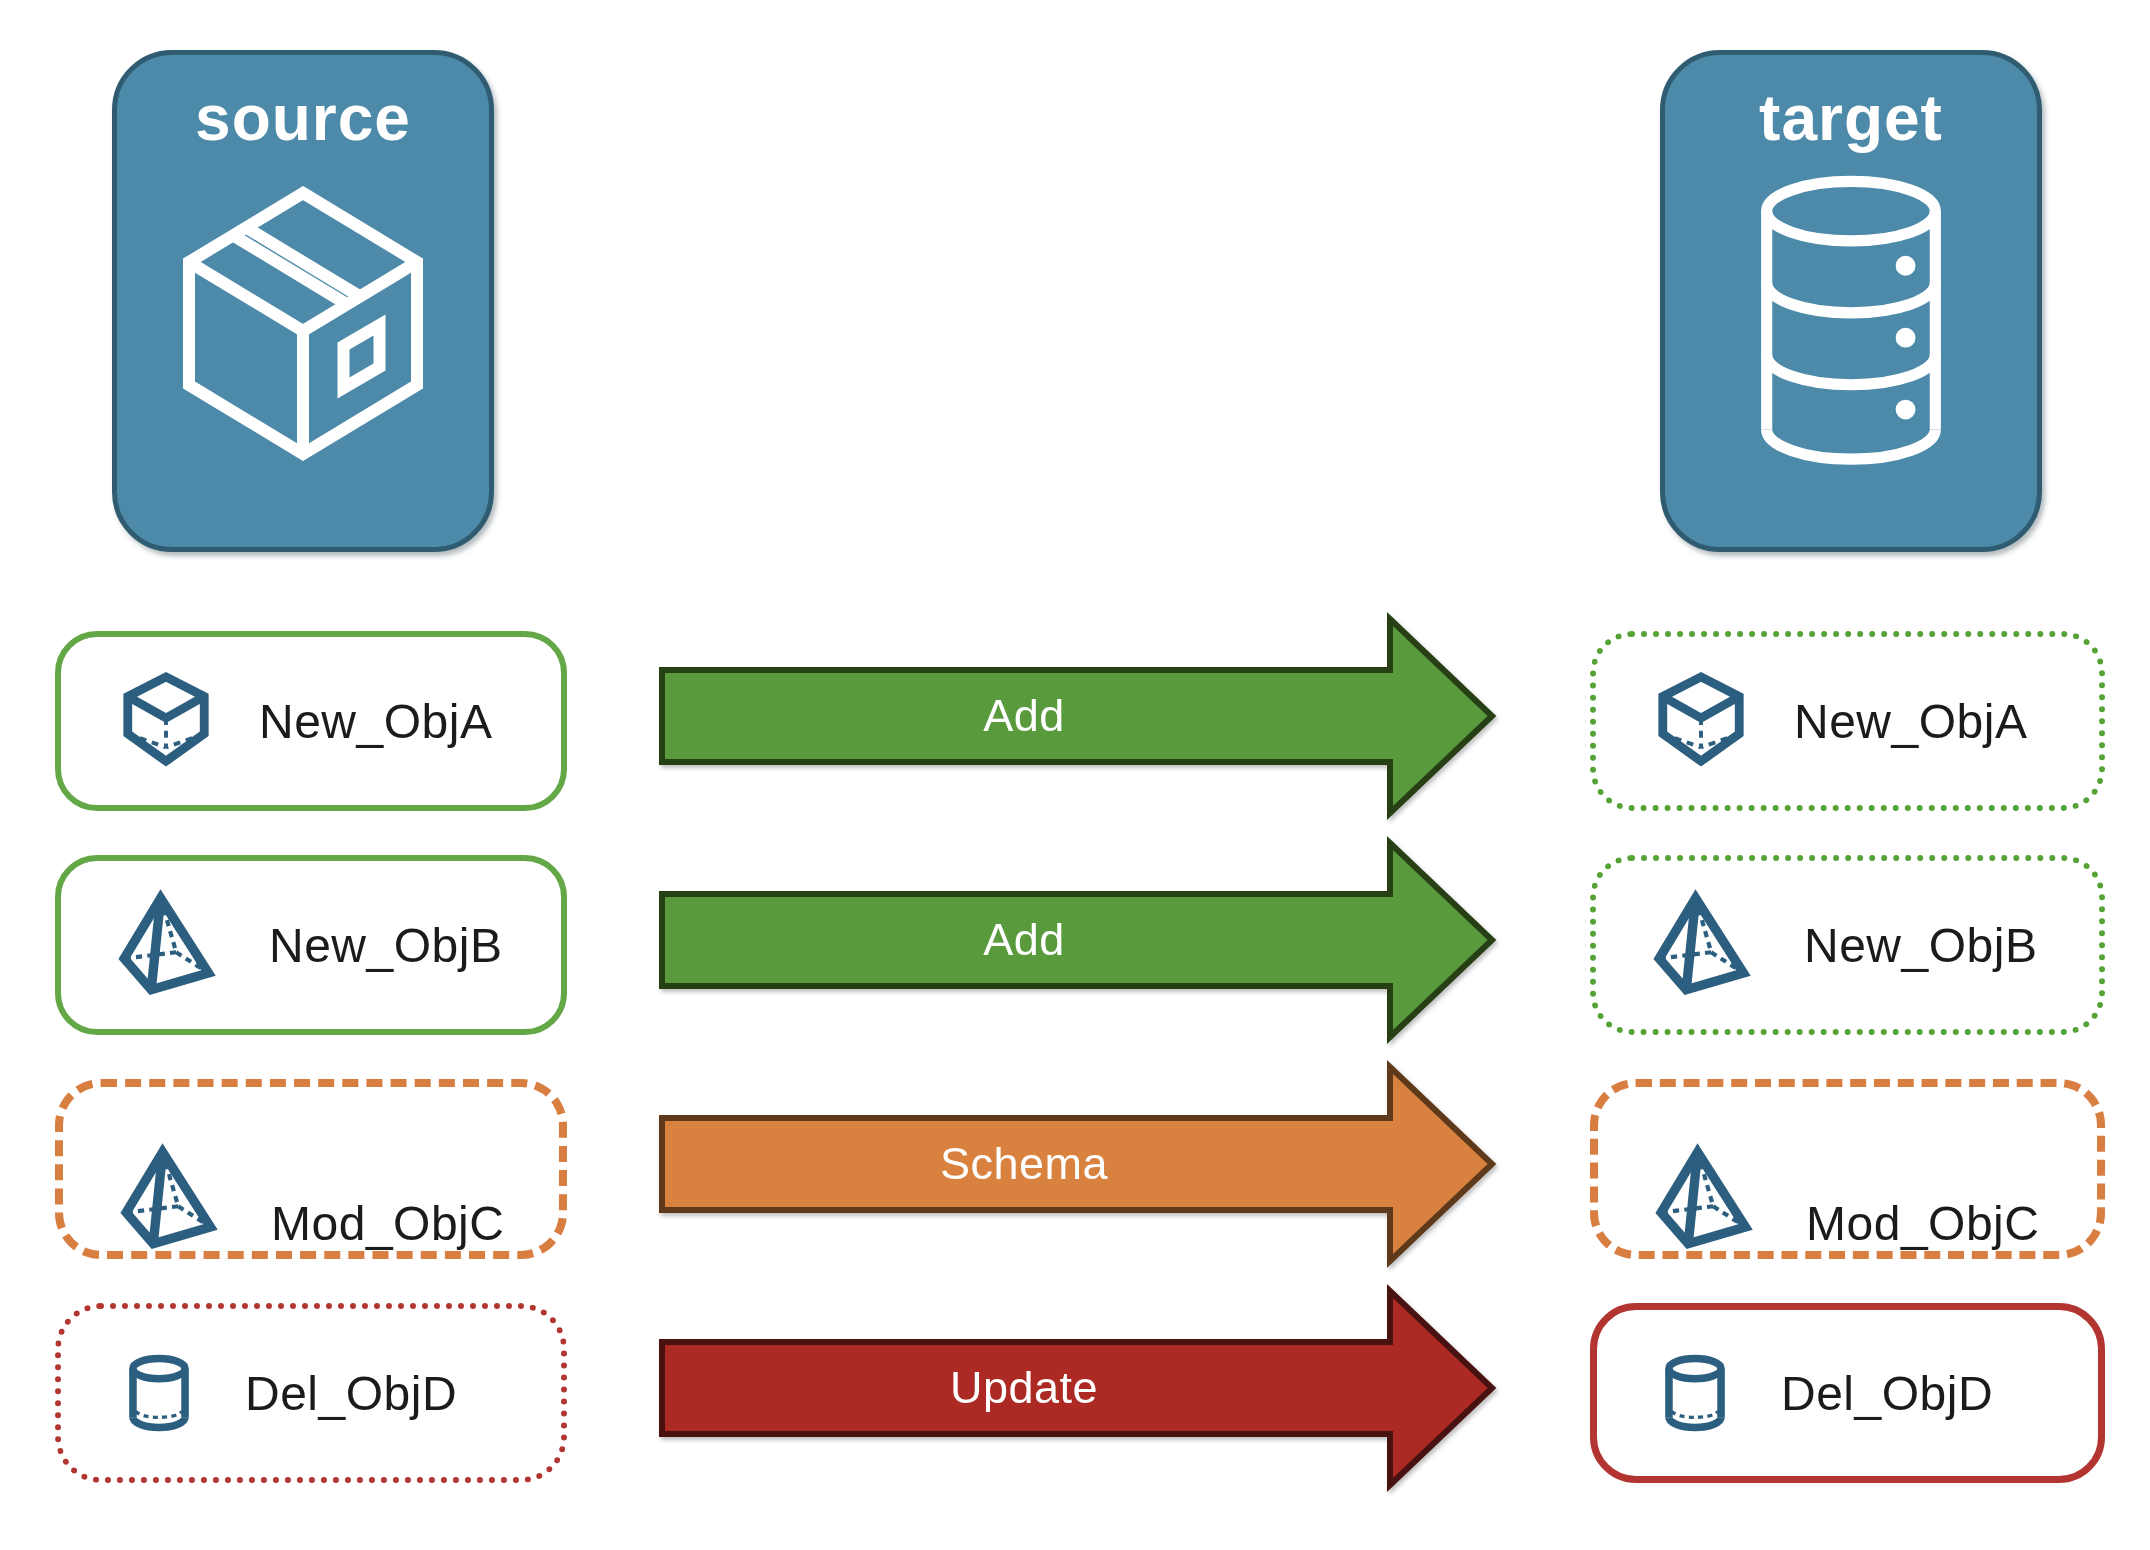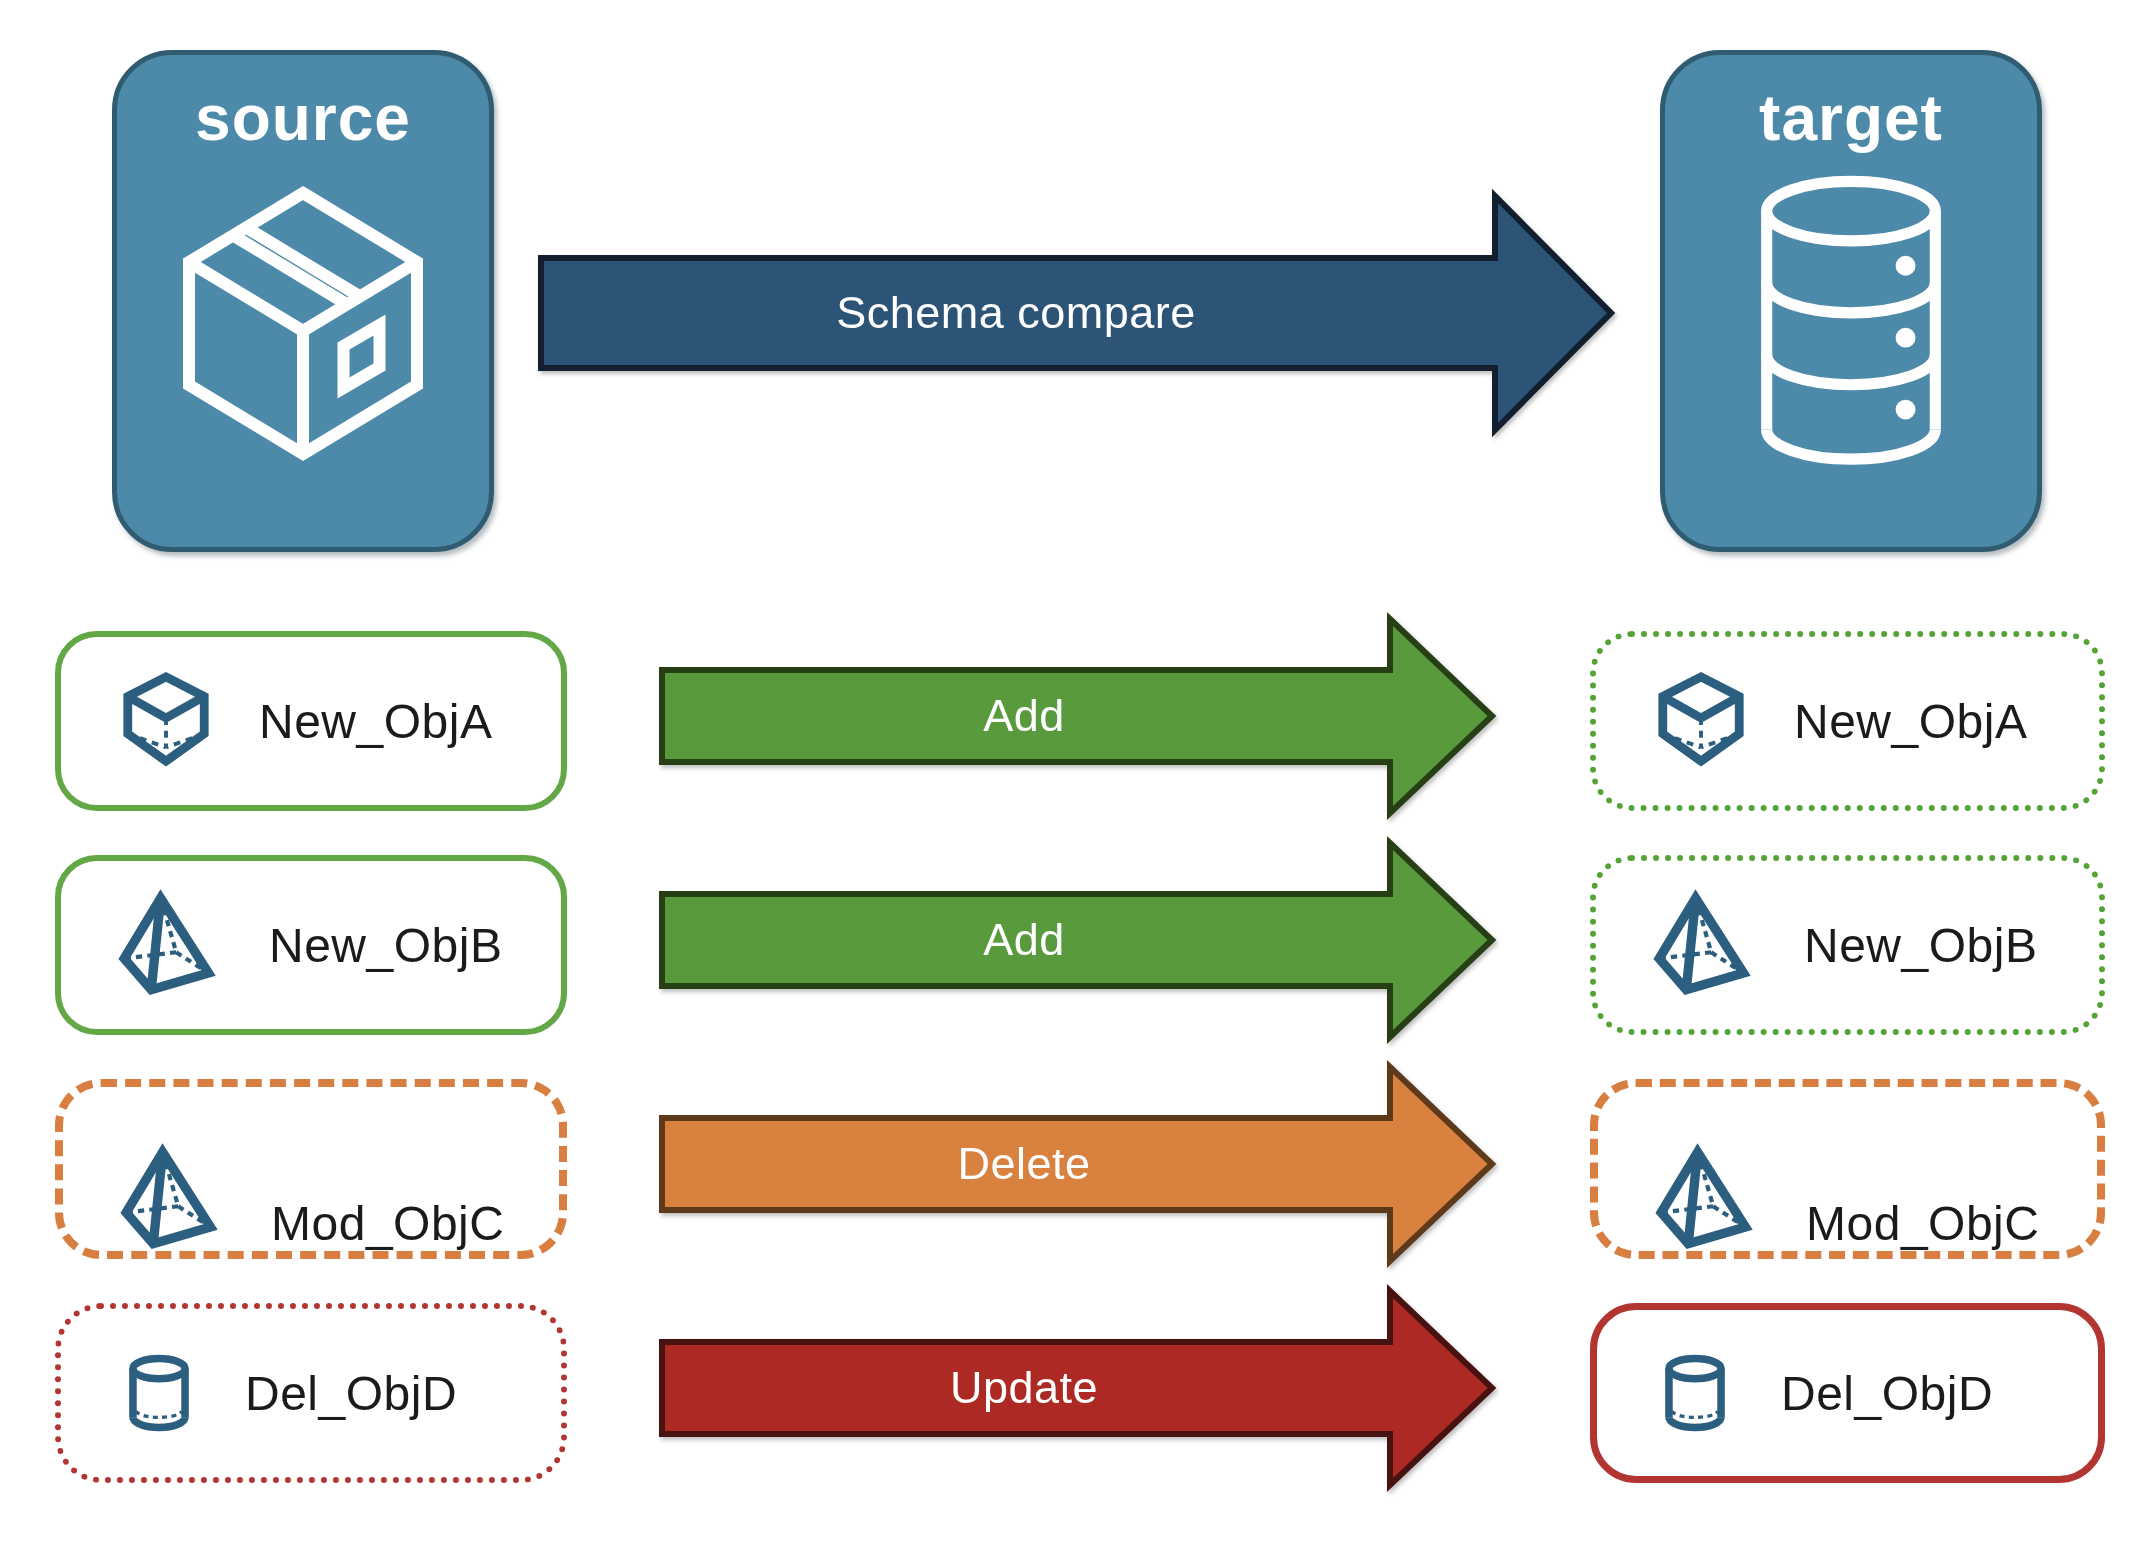--- a/index.html
+++ b/index.html
@@ -118,26 +118,20 @@
     <svg class="panel-icon" width="300" height="300" viewBox="0 0 100 100" overflow="visible">
       <polygon points="50,8 88,31 88,72 50,95 12,72 12,31" fill="none" stroke="#ffffff" stroke-width="4" stroke-linejoin="miter"></polygon>
       <polyline points="12,31 50,54 88,31" fill="none" stroke="#ffffff" stroke-width="4"></polyline>
       <line x1="50" y1="54" x2="50" y2="95" stroke="#ffffff" stroke-width="4"></line>
       <line x1="31" y1="19.5" x2="69" y2="42.5" stroke="#ffffff" stroke-width="4"></line>
       <line x1="26.5" y1="22" x2="64.5" y2="45" stroke="#ffffff" stroke-width="4"></line>
       <polygon points="63.5,59 75.5,52 75.5,66 63.5,73" fill="none" stroke="#ffffff" stroke-width="4" stroke-linejoin="miter"></polygon>
     </svg>
   </div>
 
-  <div class="compare-arrow">
-    <svg width="1080" height="250" viewBox="0 0 1080 250" overflow="visible" style="filter:drop-shadow(2px 3px 2px rgba(0,0,0,0.25));">
-      <polygon points="4,70 958,70 958,8 1074,125 958,242 958,180 4,180" fill="#2b5477" stroke="#111f2e" stroke-width="6" stroke-linejoin="miter"></polygon>
-    </svg>
-    <span class="arrow-label">Schema compare</span>
-  </div>
 
   <div class="row r0">
     <div class="obj-box left b-solid-green">
       <svg class="icon-cube" viewBox="0 0 100 100" overflow="visible">
           <use href="#sym-cube"></use>
         </svg>
       <span class="obj-label">New_ObjA</span>
     </div>
     <div class="action-arrow arrow-add">
       <svg viewBox="0 0 840 210">
@@ -178,21 +172,21 @@
     <div class="obj-box left b-dashed-orange">
       <svg class="icon-pyramid" viewBox="0 0 100 100" overflow="visible">
           <use href="#sym-pyramid"></use>
         </svg>
       <span class="obj-label">Mod_ObjC</span>
     </div>
     <div class="action-arrow arrow-update">
       <svg viewBox="0 0 840 210">
           <use href="#sym-arrow"></use>
         </svg>
-      <span class="arrow-label">Delete</span>
+      <span class="arrow-label">Schema</span>
     </div>
     <div class="obj-box right b-dashed-orange">
       <svg class="icon-pyramid" viewBox="0 0 100 100" overflow="visible">
           <use href="#sym-pyramid"></use>
         </svg>
       <span class="obj-label">Mod_ObjC</span>
     </div>
   </div>
 
   <div class="row r3">

